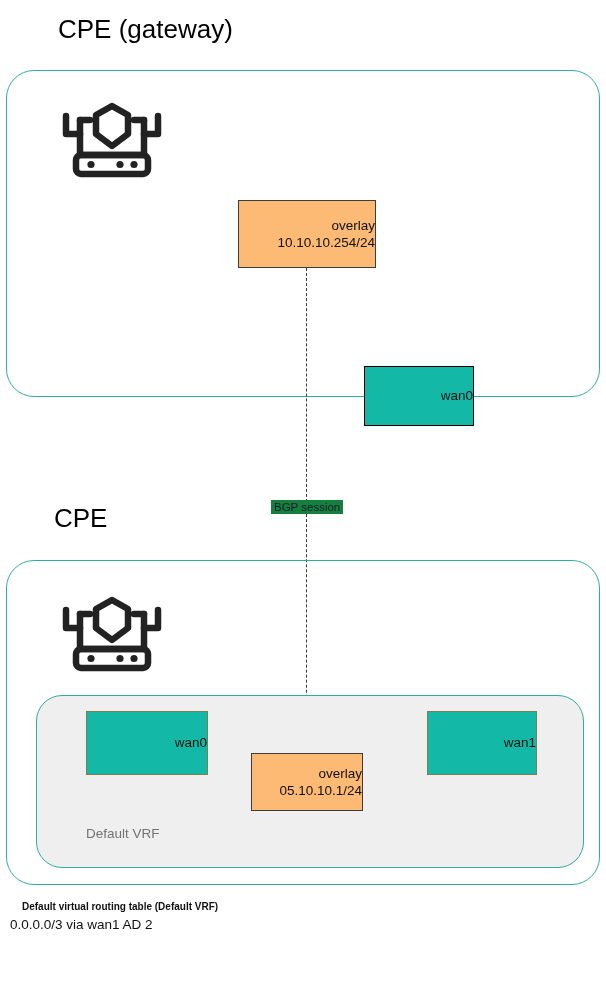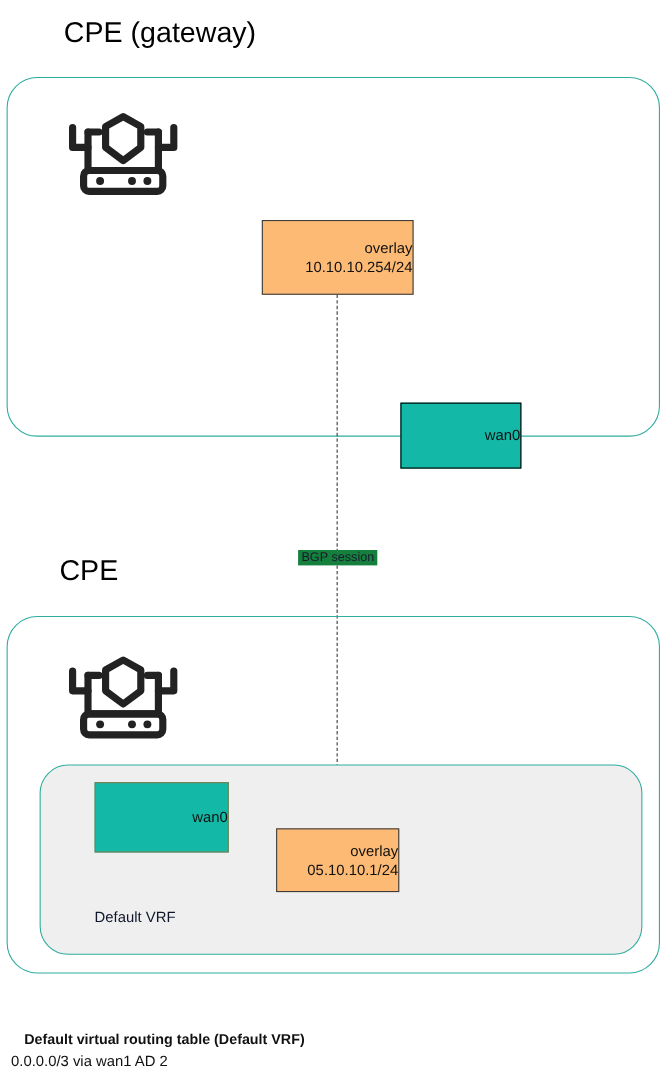--- a/index.html
+++ b/index.html
@@ -61,21 +61,21 @@
     background: #efefef;
     border: 1.2px solid #2fada0;
     border-radius: 26px;
     box-sizing: border-box;
   }
   #vrf-label {
     position: absolute;
     left: 86px;
     top: 826px;
     font-size: 13.5px;
-    color: #0f172a;
+    color: #737373;
     white-space: nowrap;
   }
 
   
   .iface-box {
     position: absolute;
     box-sizing: border-box;
     display: flex;
     flex-direction: column;
     align-items: center;
@@ -128,27 +128,26 @@
   }
 
   
   #routing-table {
     position: absolute;
     left: 10px;
     top: 901px;
     width: 420px;
   }
   #routing-table-title {
-    font-size: 13px;
+    font-size: 10px;
     font-weight: bold;
     color: #111111;
     margin-left: 12px;
     margin-bottom: 3px;
     white-space: nowrap;
-    margin-top: 36px;
   }
   .route-row {
     font-size: 13.5px;
     color: #111111;
     line-height: 1.48;
     white-space: nowrap;
   }
 </style>
 </head>
 <body>
@@ -222,19 +221,22 @@
 
   <div class="iface-box box-wan box-wan-inner" id="iface-wan0-branch">
     <span class="line">wan0</span>
   </div>
 
   <div class="iface-box box-overlay" id="iface-overlay-branch">
     <span class="line">overlay</span>
     <span class="line">05.10.10.1/24</span>
   </div>
 
+  <div class="iface-box box-wan box-wan-inner" id="iface-wan1-branch">
+    <span class="line">wan1</span>
+  </div>
 
   <div id="routing-table">
     <div id="routing-table-title">Default virtual routing table (Default VRF)</div>
     <div class="route-row">0.0.0.0/3 via wan1 AD 2</div>
   </div>
 
 </div>
 
 </body></html>

